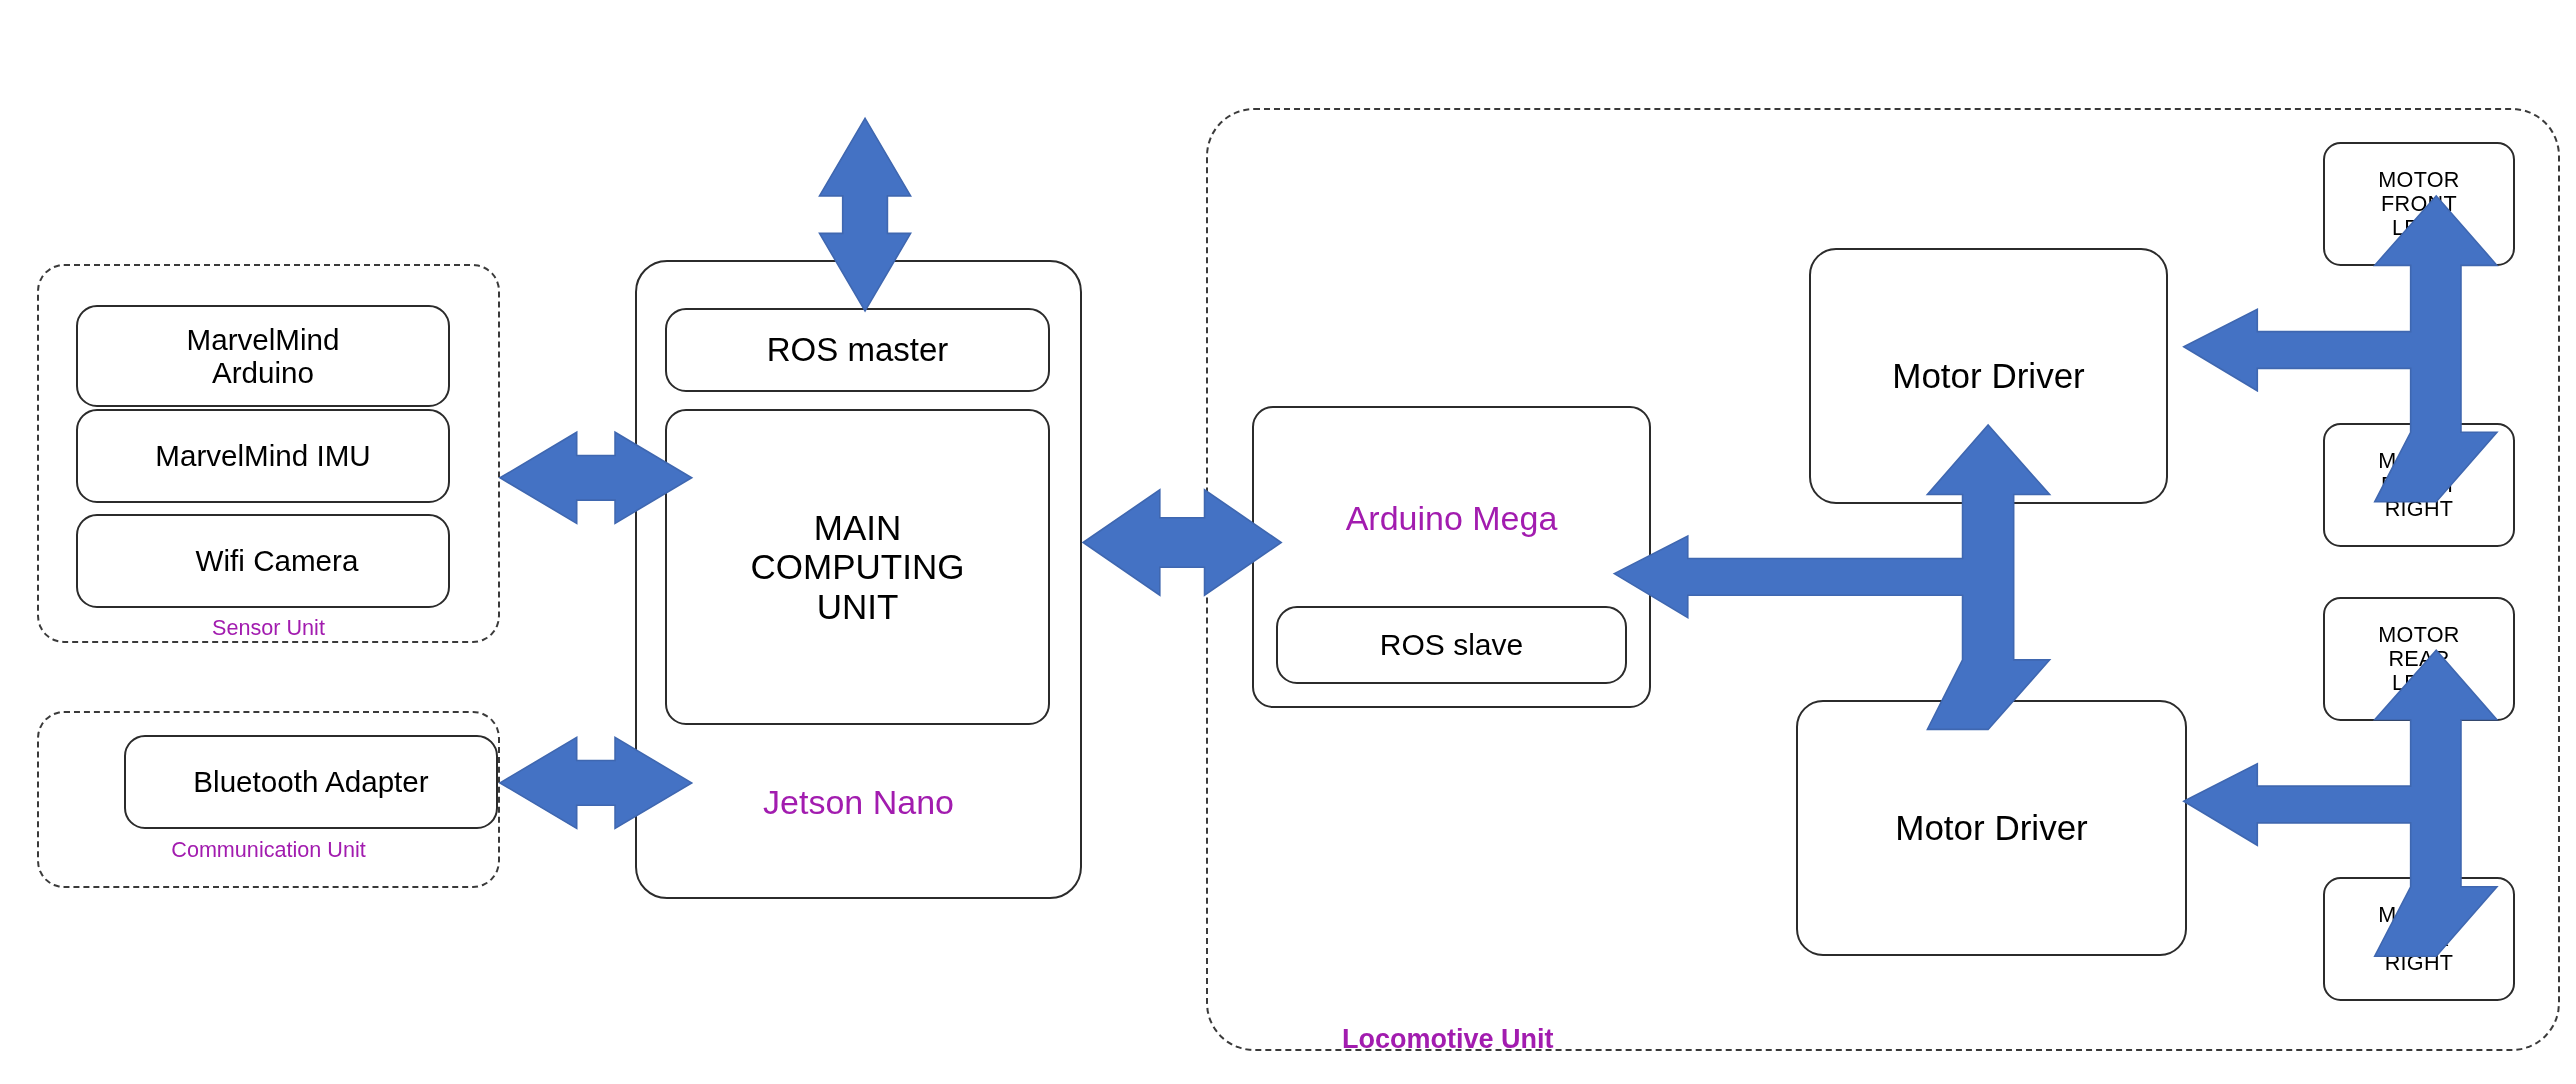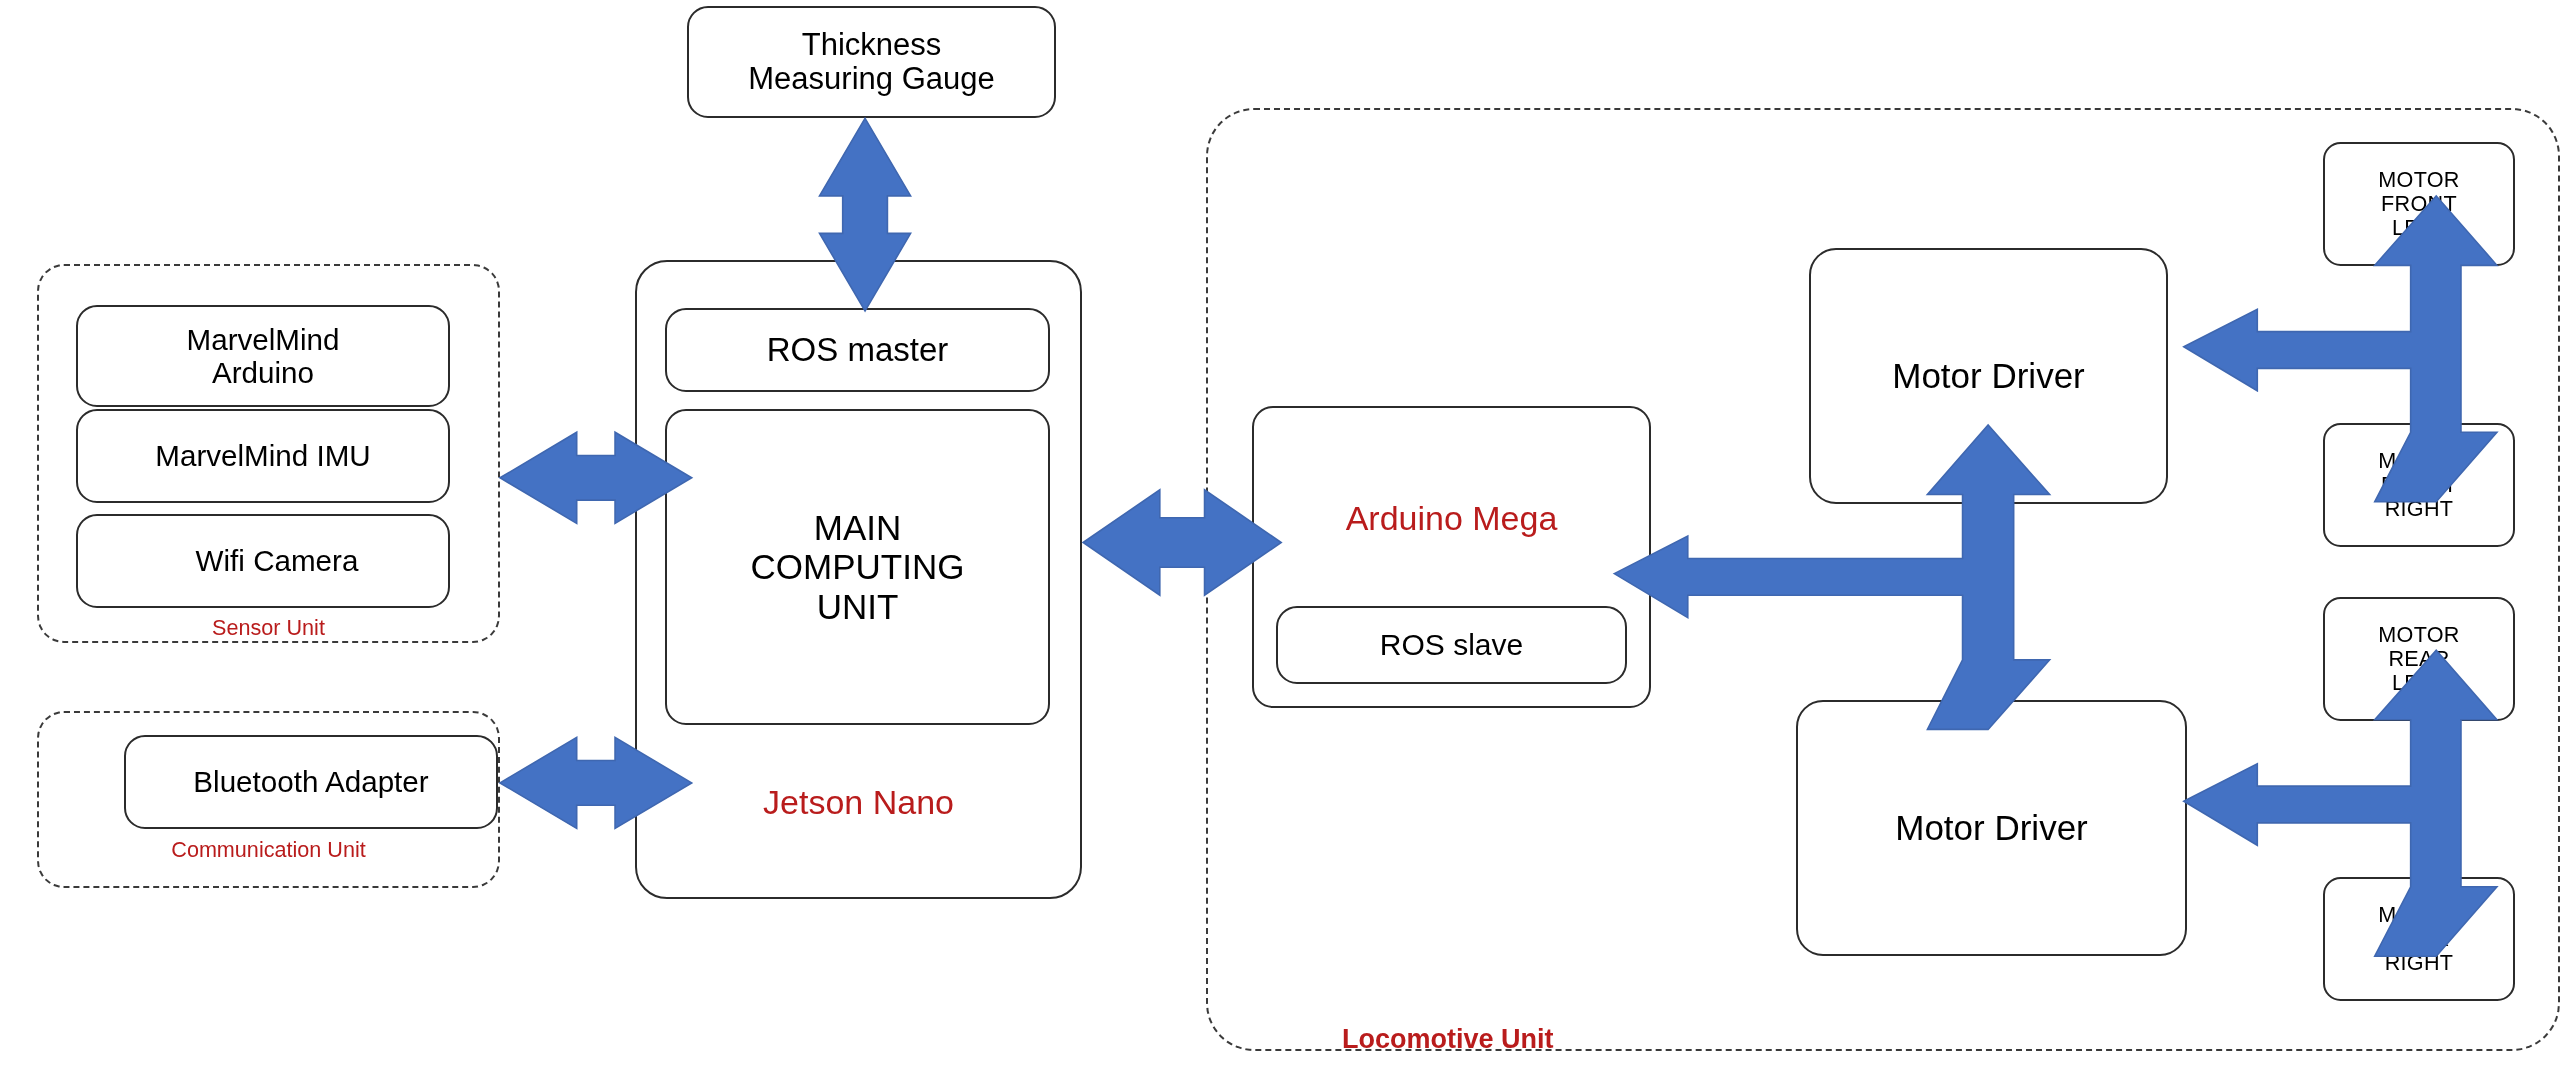--- a/index.html
+++ b/index.html
@@ -32,21 +32,21 @@
     z-index:2;
   }
   .dashgroup.locomotive{border-radius:48px;}
 
   
   .caption{
     position:absolute;
     text-align:center;
     white-space:nowrap;
     z-index:6;
-    color:#b91c1c;
+    color:#a21caf;
   }
   .caption.bold{font-weight:bold;}
 
   
   .fs-sensor   {font-size:29.6px;}
   .fs-caption  {font-size:21.6px;}
   .fs-caption-lg{font-size:27px;}
   .fs-gauge    {font-size:31px;}
   .fs-rosmaster{font-size:33px;}
   .fs-mcu      {font-size:35px;}
@@ -105,26 +105,20 @@
   <div class="caption fs-caption" style="left:37px;top:615px;width:463px;">Sensor Unit</div>
 
   <div class="dashgroup" style="left:37px;top:711px;width:463px;height:177px;"></div>
 
   <div class="box fs-sensor" style="left:76px;top:735px;width:374px;height:94px;margin-left:48px;">
     <span class="lbl">Bluetooth Adapter</span>
   </div>
 
   <div class="caption fs-caption" style="left:37px;top:837px;width:463px;">Communication Unit</div>
 
-  <div class="box fs-gauge" style="left:687px;top:6.4px;width:369px;height:112px;">
-    <span class="lbl">
-      <span>Thickness</span><br>
-      <span>Measuring Gauge</span>
-    </span>
-  </div>
 
   <div class="box" style="left:635px;top:260px;width:447px;height:639px;border-radius:32px;display:block;">
   </div>
 
   <div class="box fs-rosmaster inner" style="left:665px;top:308px;width:385px;height:84px;">
     <span class="lbl">ROS master</span>
   </div>
 
   <div class="box fs-mcu inner" style="left:665px;top:409px;width:385px;height:316px;">
     <span class="lbl">

